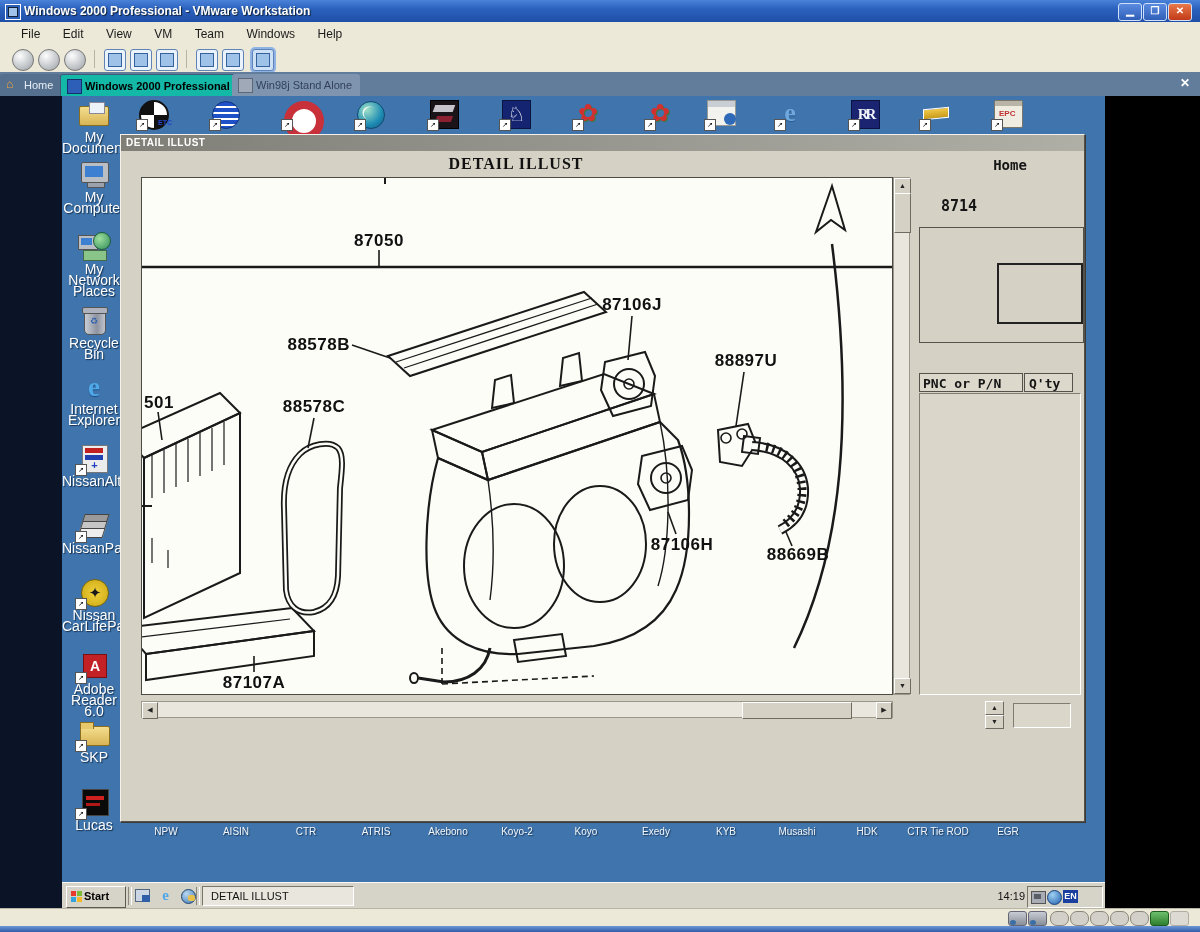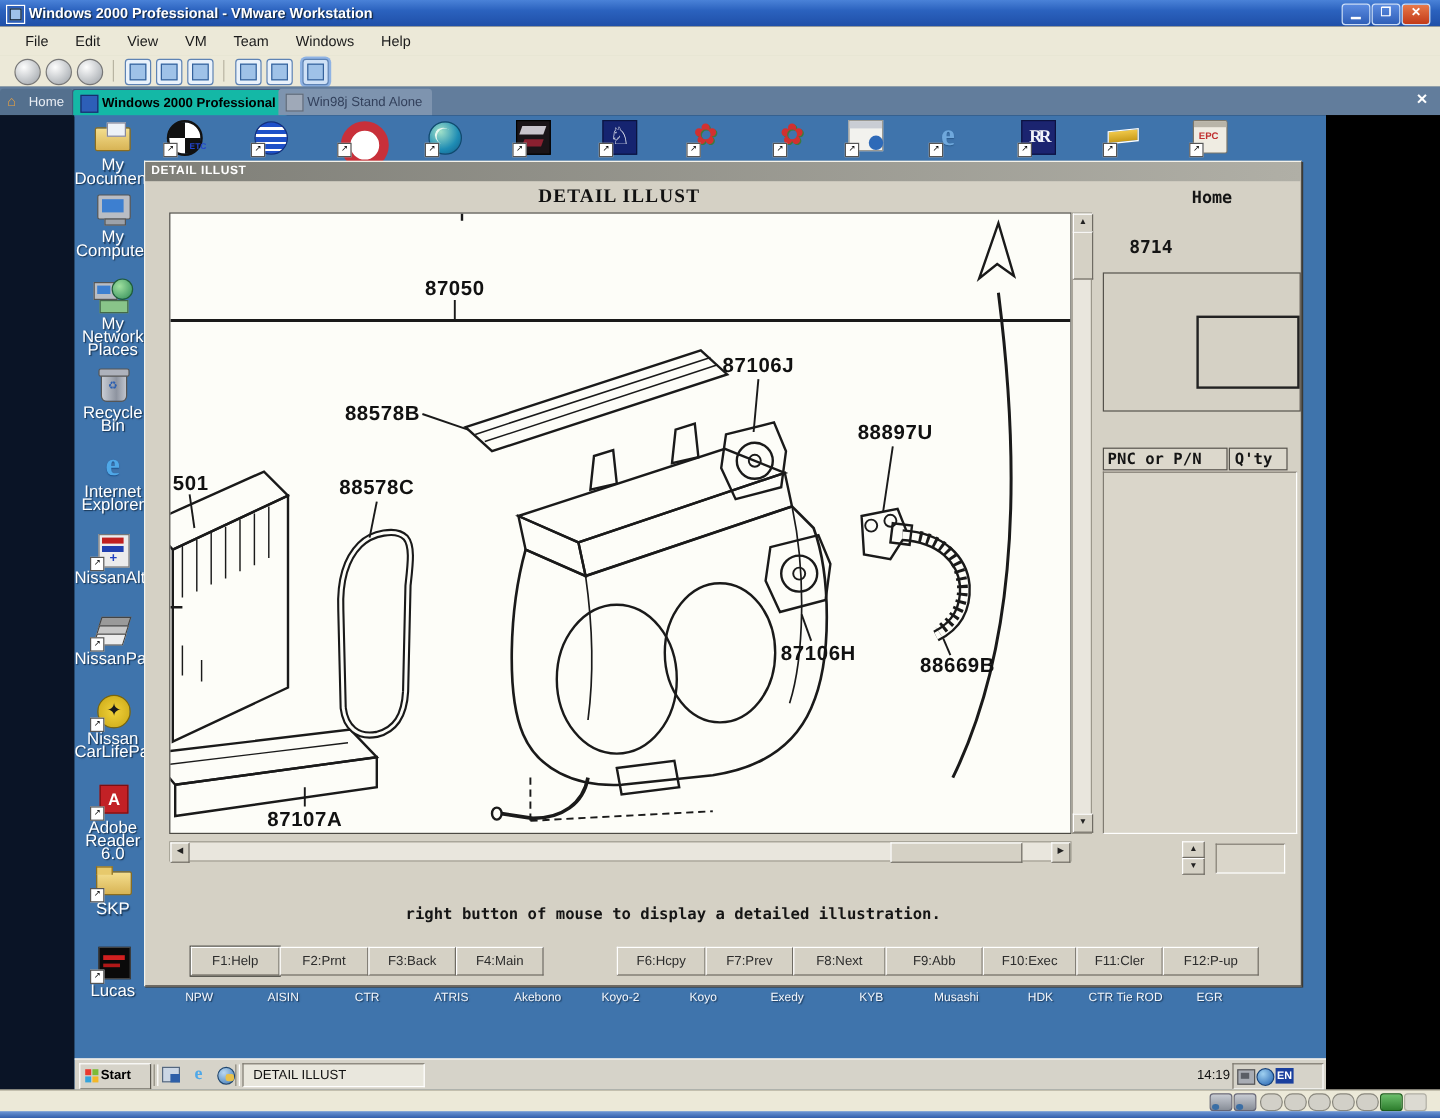--- a/index.html
+++ b/index.html
@@ -441,36 +441,22 @@
         <div class="sb-btn" style="left:0;top:0;width:14px;height:15px;line-height:14px;">◀</div>
         <div class="ab raised" style="left:600px;top:0px;width:108px;height:15px;"></div>
         <div class="sb-btn" style="right:0;top:0;width:14px;height:15px;line-height:14px;">▶</div>
       </div>
 
       <div class="ab sb-btn" style="left:864px;top:566px;width:17px;height:12px;line-height:11px;">▲</div>
       <div class="ab sb-btn" style="left:864px;top:580px;width:17px;height:12px;line-height:11px;">▼</div>
       <div class="ab sunken" style="left:892px;top:568px;width:56px;height:23px;"></div>
 
       <div class="ab mono" style="left:60px;top:620px;width:760px;text-align:center;font-size:13px;line-height:16px;">
-        <div>right button of mouse to display a detailed illustration.</div>
-      </div>
-
-      <div class="ab" style="left:0;top:654px;width:963px;height:25px;">
-        <div class="fbtn def" style="left:38px;width:74px;">F1:Help</div>
-        <div class="fbtn" style="left:112px;width:74px;">F2:Prnt</div>
-        <div class="fbtn" style="left:186px;width:73px;">F3:Back</div>
-        <div class="fbtn" style="left:259px;width:73px;">F4:Main</div>
-        <div class="fbtn" style="left:393px;width:74px;">F6:Hcpy</div>
-        <div class="fbtn" style="left:467px;width:73px;">F7:Prev</div>
-        <div class="fbtn" style="left:540px;width:77px;">F8:Next</div>
-        <div class="fbtn" style="left:617px;width:81px;">F9:Abb</div>
-        <div class="fbtn" style="left:698px;width:78px;">F10:Exec</div>
-        <div class="fbtn" style="left:776px;width:72px;">F11:Cler</div>
-        <div class="fbtn" style="left:848px;width:80px;">F12:P-up</div>
-      </div>
+      </div>
+
     </div>
 
     <div class="blabel" style="left:104px;">NPW</div>
     <div class="blabel" style="left:174px;">AISIN</div>
     <div class="blabel" style="left:244px;">CTR</div>
     <div class="blabel" style="left:314px;">ATRIS</div>
     <div class="blabel" style="left:386px;">Akebono</div>
     <div class="blabel" style="left:455px;">Koyo-2</div>
     <div class="blabel" style="left:524px;">Koyo</div>
     <div class="blabel" style="left:594px;">Exedy</div>

